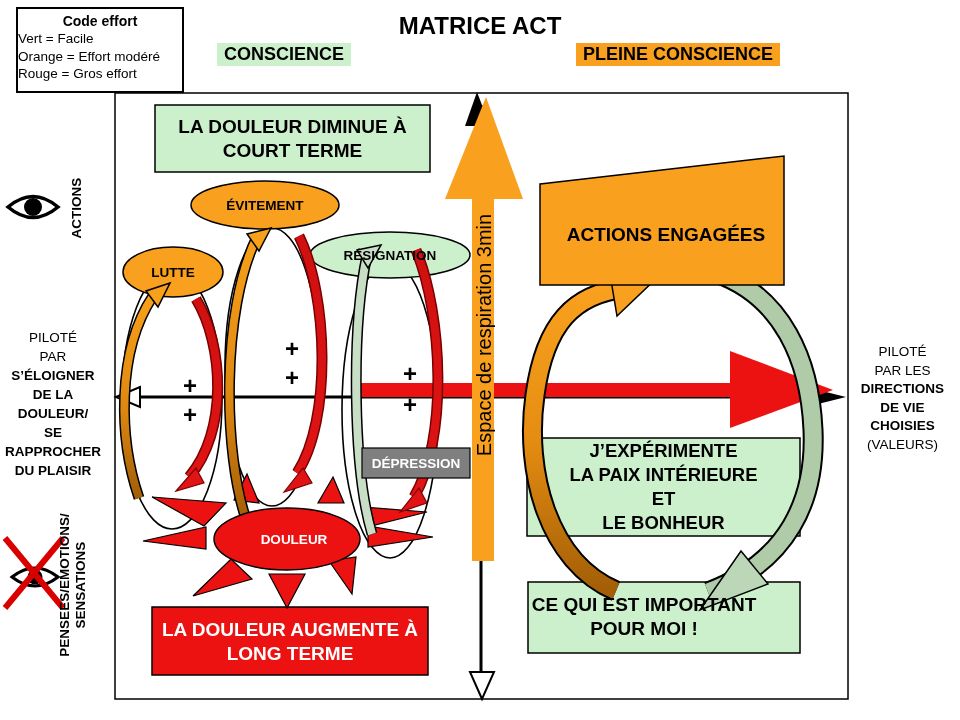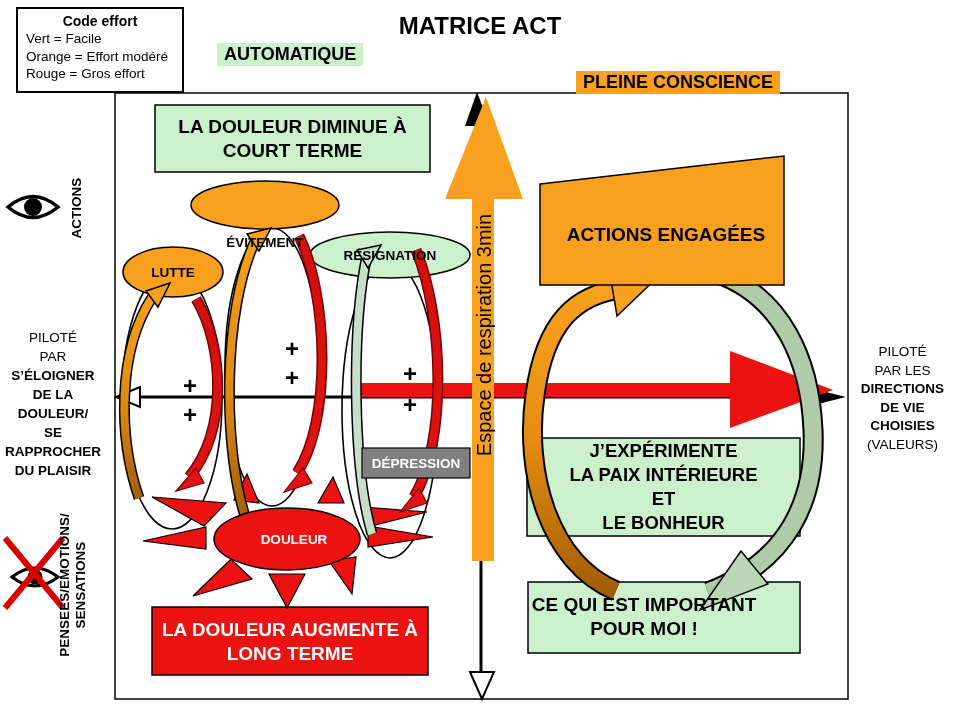--- a/index.html
+++ b/index.html
@@ -10,24 +10,24 @@
   .preline{white-space:pre-line;}
   .b{font-weight:bold;}
   .ctr{text-align:center;}
   svg{position:absolute;left:0;top:0;z-index:1;}
   .ovl{z-index:2;}
   .vrot{transform:rotate(-90deg);}
   .plus{width:24px;text-align:center;font-weight:bold;font-size:24px;line-height:24px;z-index:2;}
   .whitetxt{color:#fff;}
   #legend{left:16px;top:7px;width:164px;height:82px;border:2px solid #000;background:#fff;z-index:2;}
   #legend .lt{font-weight:bold;font-size:14px;text-align:center;margin-top:4px;}
-  #legend .ll{font-size:13.5px;line-height:17.5px;padding-left:8px;margin-top:1px;}
+  #legend .ll{font-size:13.5px;line-height:17.5px;padding-left:0;margin-top:1px;}
   #title{left:320px;top:12px;width:320px;font-size:24px;font-weight:bold;text-align:center;}
   #hdr-auto{left:217px;top:43px;background:#CDF0CC;font-weight:bold;font-size:18px;padding:1px 7px;}
-  #hdr-pc{left:576px;top:43px;background:#F9A11E;font-weight:bold;font-size:18px;padding:1px 7px;margin-top:28px;}
+  #hdr-pc{left:576px;top:43px;background:#F9A11E;font-weight:bold;font-size:18px;padding:1px 7px;}
   .nodelbl{font-weight:bold;font-size:13.5px;}
   .boxlbl{font-weight:bold;font-size:19px;line-height:24px;}
 </style>
 </head>
 <body>
 
 <div id="stage">
 
   <svg width="960" height="720" viewBox="0 0 960 720">
     <defs>
@@ -156,27 +156,27 @@
 
   <div id="legend" class="abs">
     <div class="lt">Code effort</div>
     <div class="ll preline">Vert = Facile
 Orange = Effort modéré
 Rouge = Gros effort</div>
   </div>
 
   <div id="title" class="abs ovl">MATRICE ACT</div>
 
-  <div id="hdr-auto" class="abs ovl">AUTOMATIQUE</div>
+  <div id="hdr-auto" class="abs ovl">CONSCIENCE</div>
   <div id="hdr-pc" class="abs ovl">PLEINE CONSCIENCE</div>
 
   <div class="abs ovl flexc boxlbl preline" style="left:155px;top:105px;width:275px;height:67px;border-radius:14px;">LA DOULEUR DIMINUE À
 COURT TERME</div>
 
-  <div class="abs ovl flexc nodelbl" style="left:191px;top:182px;width:148px;height:46px;margin-top:37px;">ÉVITEMENT</div>
+  <div class="abs ovl flexc nodelbl" style="left:191px;top:182px;width:148px;height:46px;">ÉVITEMENT</div>
   <div class="abs ovl flexc nodelbl" style="left:123px;top:248px;width:100px;height:48px;">LUTTE</div>
   <div class="abs ovl flexc nodelbl" style="left:310px;top:233px;width:160px;height:44px;">RÉSIGNATION</div>
   <div class="abs ovl flexc nodelbl whitetxt" style="left:362px;top:448px;width:108px;height:30px;">DÉPRESSION</div>
   <div class="abs ovl flexc nodelbl whitetxt" style="left:214px;top:525px;width:160px;height:28px;">DOULEUR</div>
 
   <div class="abs ovl flexc boxlbl whitetxt preline" style="left:152px;top:608px;width:276px;height:67px;">LA DOULEUR AUGMENTE À
 LONG TERME</div>
 
   <div class="abs ovl flexc" style="left:544px;top:206px;width:244px;height:58px;font-weight:bold;font-size:19px;">ACTIONS ENGAGÉES</div>
 

